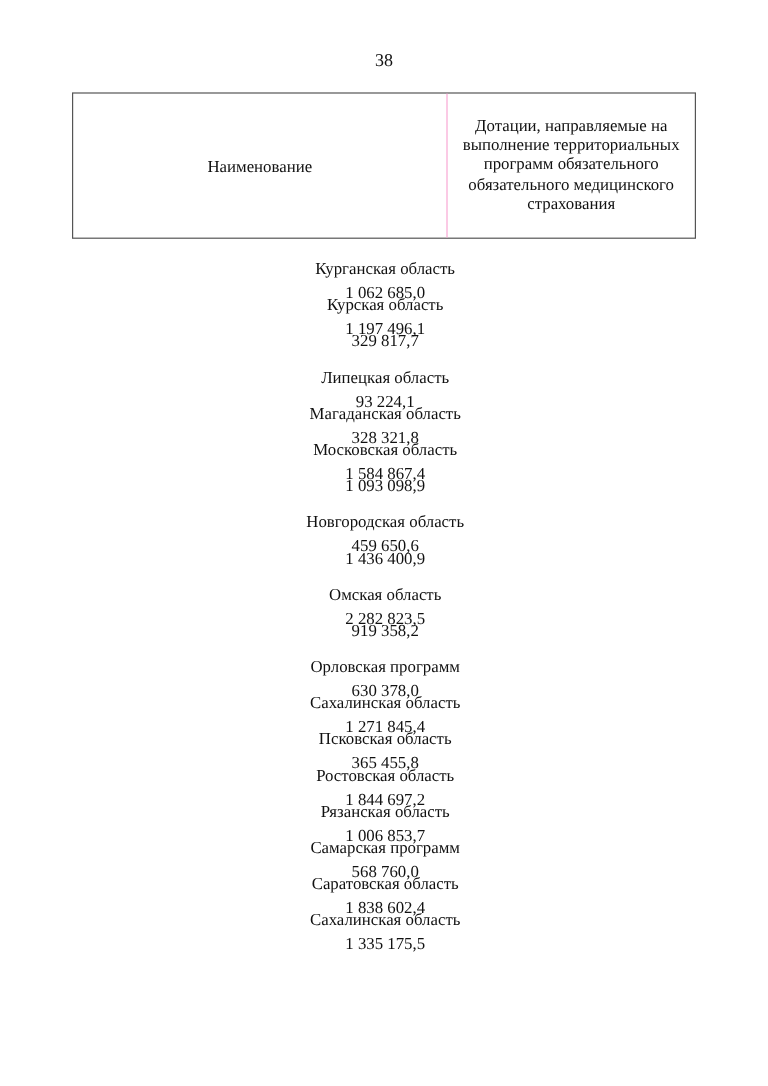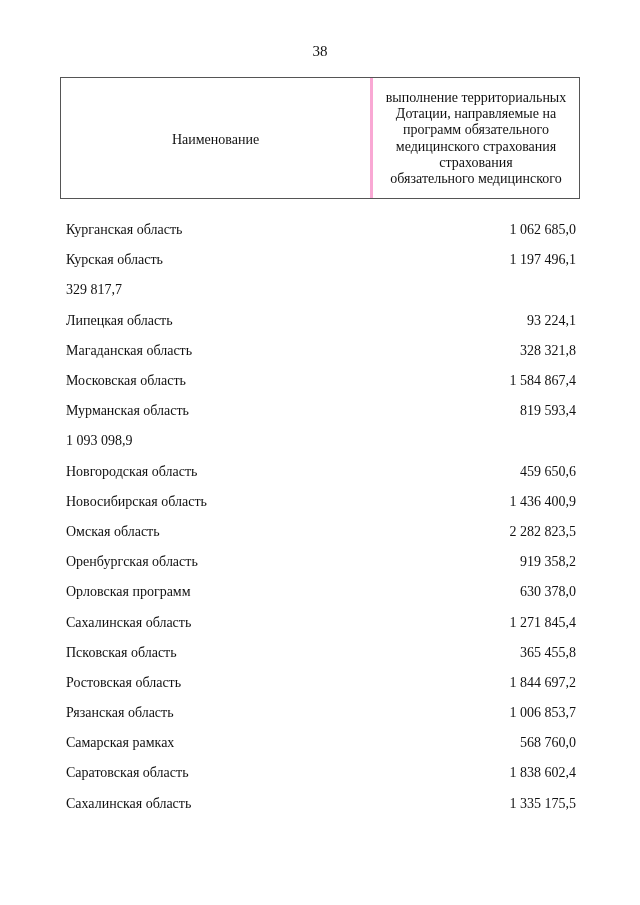--- a/index.html
+++ b/index.html
@@ -29,21 +29,21 @@
       top: 77px;
       left: 60px;
       width: 520px;
       height: 122px;
       border: 1px solid #555555;
       box-sizing: border-box;
       display: flex;
     }
     .header-col-name {
       width: 312px;
-      border-right: 3px solid #f9a8d4;
+      border-right: 1px solid #f9a8d4;
       display: flex;
       align-items: center;
       justify-content: center;
       font-size: 14px;
       line-height: 17px;
       padding-top: 2px;
       box-sizing: border-box;
     }
     .header-col-value {
       flex: 1;
@@ -66,46 +66,46 @@
       left: 66px;
       width: 510px;
     }
     .row {
       display: flex;
       justify-content: space-between;
       align-items: center;
       height: 30.2px;
       font-size: 14px;
       line-height: 20px;
+      flex-direction: column;
     }
     .row .name {
       white-space: nowrap;
     }
     .row .value {
       white-space: nowrap;
       text-align: right;
     }
   </style>
 </head>
 <body>
 
 <div class="page-number">38</div>
 
 <div class="header-table">
   <div class="header-col-name">
     <span>Наименование</span>
   </div>
   <div class="header-col-value">
     <div>
+      <span>Дотации, направляемые на</span>
       <span>выполнение территориальных</span>
-      <span>Дотации, направляемые на</span>
       <span>программ обязательного</span>
-      <span>медицинского страхования</span>
+      <span>обязательного медицинского</span>
       <span>страхования</span>
-      <span>обязательного медицинского</span>
     </div>
   </div>
 </div>
 
 <div class="rows">
   <div class="row">
       <span class="name">Курганская область</span>
       <span class="value">1 062 685,0</span>
     </div>
   <div class="row">
@@ -121,40 +121,34 @@
     </div>
   <div class="row">
       <span class="name">Магаданская область</span>
       <span class="value">328 321,8</span>
     </div>
   <div class="row">
       <span class="name">Московская область</span>
       <span class="value">1 584 867,4</span>
     </div>
   <div class="row">
-      <span class="name">Мурманская область</span>
-      <span class="value">819 593,4</span>
-    </div>
-  <div class="row">
       <span class="value">1 093 098,9</span>
     </div>
   <div class="row">
       <span class="name">Новгородская область</span>
       <span class="value">459 650,6</span>
     </div>
   <div class="row">
-      <span class="name">Новосибирская область</span>
       <span class="value">1 436 400,9</span>
     </div>
   <div class="row">
       <span class="name">Омская область</span>
       <span class="value">2 282 823,5</span>
     </div>
   <div class="row">
-      <span class="name">Оренбургская область</span>
       <span class="value">919 358,2</span>
     </div>
   <div class="row">
       <span class="name">Орловская программ</span>
       <span class="value">630 378,0</span>
     </div>
   <div class="row">
       <span class="name">Сахалинская область</span>
       <span class="value">1 271 845,4</span>
     </div>
@@ -164,21 +158,21 @@
     </div>
   <div class="row">
       <span class="name">Ростовская область</span>
       <span class="value">1 844 697,2</span>
     </div>
   <div class="row">
       <span class="name">Рязанская область</span>
       <span class="value">1 006 853,7</span>
     </div>
   <div class="row">
-      <span class="name">Самарская рамках</span>
+      <span class="name">Самарская программ</span>
       <span class="value">568 760,0</span>
     </div>
   <div class="row">
       <span class="name">Саратовская область</span>
       <span class="value">1 838 602,4</span>
     </div>
   <div class="row">
       <span class="name">Сахалинская область</span>
       <span class="value">1 335 175,5</span>
     </div>

